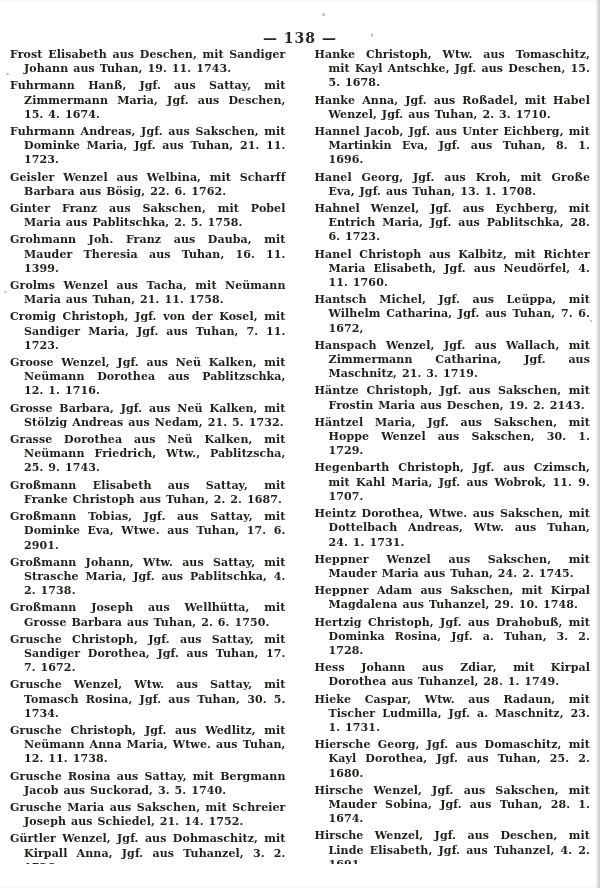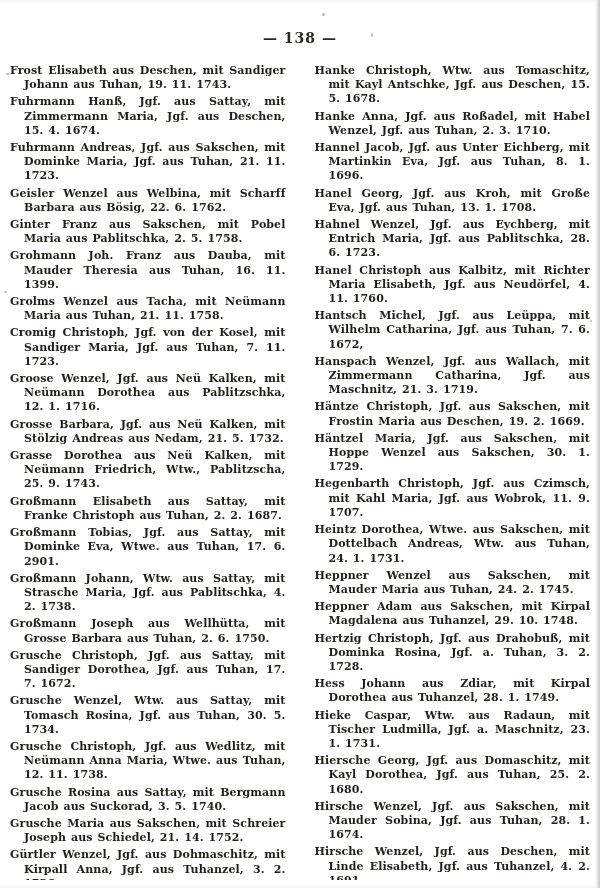--- a/index.html
+++ b/index.html
@@ -24,21 +24,21 @@
     left: 0;
     width: 100%;
     text-align: center;
     font-size: 14px;
     font-weight: bold;
     letter-spacing: 1px;
     color: #2a2824;
   }
   .columns {
     position: absolute;
-    top: 64px;
+    top: 48px;
     left: 10px;
     width: 580px;
     height: 816px;
     display: flex;
     gap: 29px;
   }
   .column {
     width: 283px;
     height: 100%;
     overflow: hidden;
@@ -110,21 +110,21 @@
     <div class="column">
 
     <p class="entry">Hanke Christoph, Wtw. aus Tomaschitz, mit Kayl Antschke, Jgf. aus Deschen, 15. 5. 1678.</p>
         <p class="entry">Hanke Anna, Jgf. aus Roßadel, mit Habel Wenzel, Jgf. aus Tuhan, 2. 3. 1710.</p>
         <p class="entry">Hannel Jacob, Jgf. aus Unter Eichberg, mit Martinkin Eva, Jgf. aus Tuhan, 8. 1. 1696.</p>
         <p class="entry">Hanel Georg, Jgf. aus Kroh, mit Große Eva, Jgf. aus Tuhan, 13. 1. 1708.</p>
         <p class="entry">Hahnel Wenzel, Jgf. aus Eychberg, mit Entrich Maria, Jgf. aus Pablitschka, 28. 6. 1723.</p>
         <p class="entry">Hanel Christoph aus Kalbitz, mit Richter Maria Elisabeth, Jgf. aus Neudörfel, 4. 11. 1760.</p>
         <p class="entry">Hantsch Michel, Jgf. aus Leüppa, mit Wilhelm Catharina, Jgf. aus Tuhan, 7. 6. 1672,</p>
         <p class="entry">Hanspach Wenzel, Jgf. aus Wallach, mit Zimmermann Catharina, Jgf. aus Maschnitz, 21. 3. 1719.</p>
-        <p class="entry">Häntze Christoph, Jgf. aus Sakschen, mit Frostin Maria aus Deschen, 19. 2. 1669.</p>
+        <p class="entry">Häntze Christoph, Jgf. aus Sakschen, mit Frostin Maria aus Deschen, 19. 2. 2143.</p>
         <p class="entry">Häntzel Maria, Jgf. aus Sakschen, mit Hoppe Wenzel aus Sakschen, 30. 1. 1729.</p>
         <p class="entry">Hegenbarth Christoph, Jgf. aus Czimsch, mit Kahl Maria, Jgf. aus Wobrok, 11. 9. 1707.</p>
         <p class="entry">Heintz Dorothea, Wtwe. aus Sakschen, mit Dottelbach Andreas, Wtw. aus Tuhan, 24. 1. 1731.</p>
         <p class="entry">Heppner Wenzel aus Sakschen, mit Mauder Maria aus Tuhan, 24. 2. 1745.</p>
         <p class="entry">Heppner Adam aus Sakschen, mit Kirpal Magdalena aus Tuhanzel, 29. 10. 1748.</p>
         <p class="entry">Hertzig Christoph, Jgf. aus Drahobuß, mit Dominka Rosina, Jgf. a. Tuhan, 3. 2. 1728.</p>
         <p class="entry">Hess Johann aus Zdiar, mit Kirpal Dorothea aus Tuhanzel, 28. 1. 1749.</p>
         <p class="entry">Hieke Caspar, Wtw. aus Radaun, mit Tischer Ludmilla, Jgf. a. Maschnitz, 23. 1. 1731.</p>
         <p class="entry">Hiersche Georg, Jgf. aus Domaschitz, mit Kayl Dorothea, Jgf. aus Tuhan, 25. 2. 1680.</p>
         <p class="entry">Hirsche Wenzel, Jgf. aus Sakschen, mit Mauder Sobina, Jgf. aus Tuhan, 28. 1. 1674.</p>

